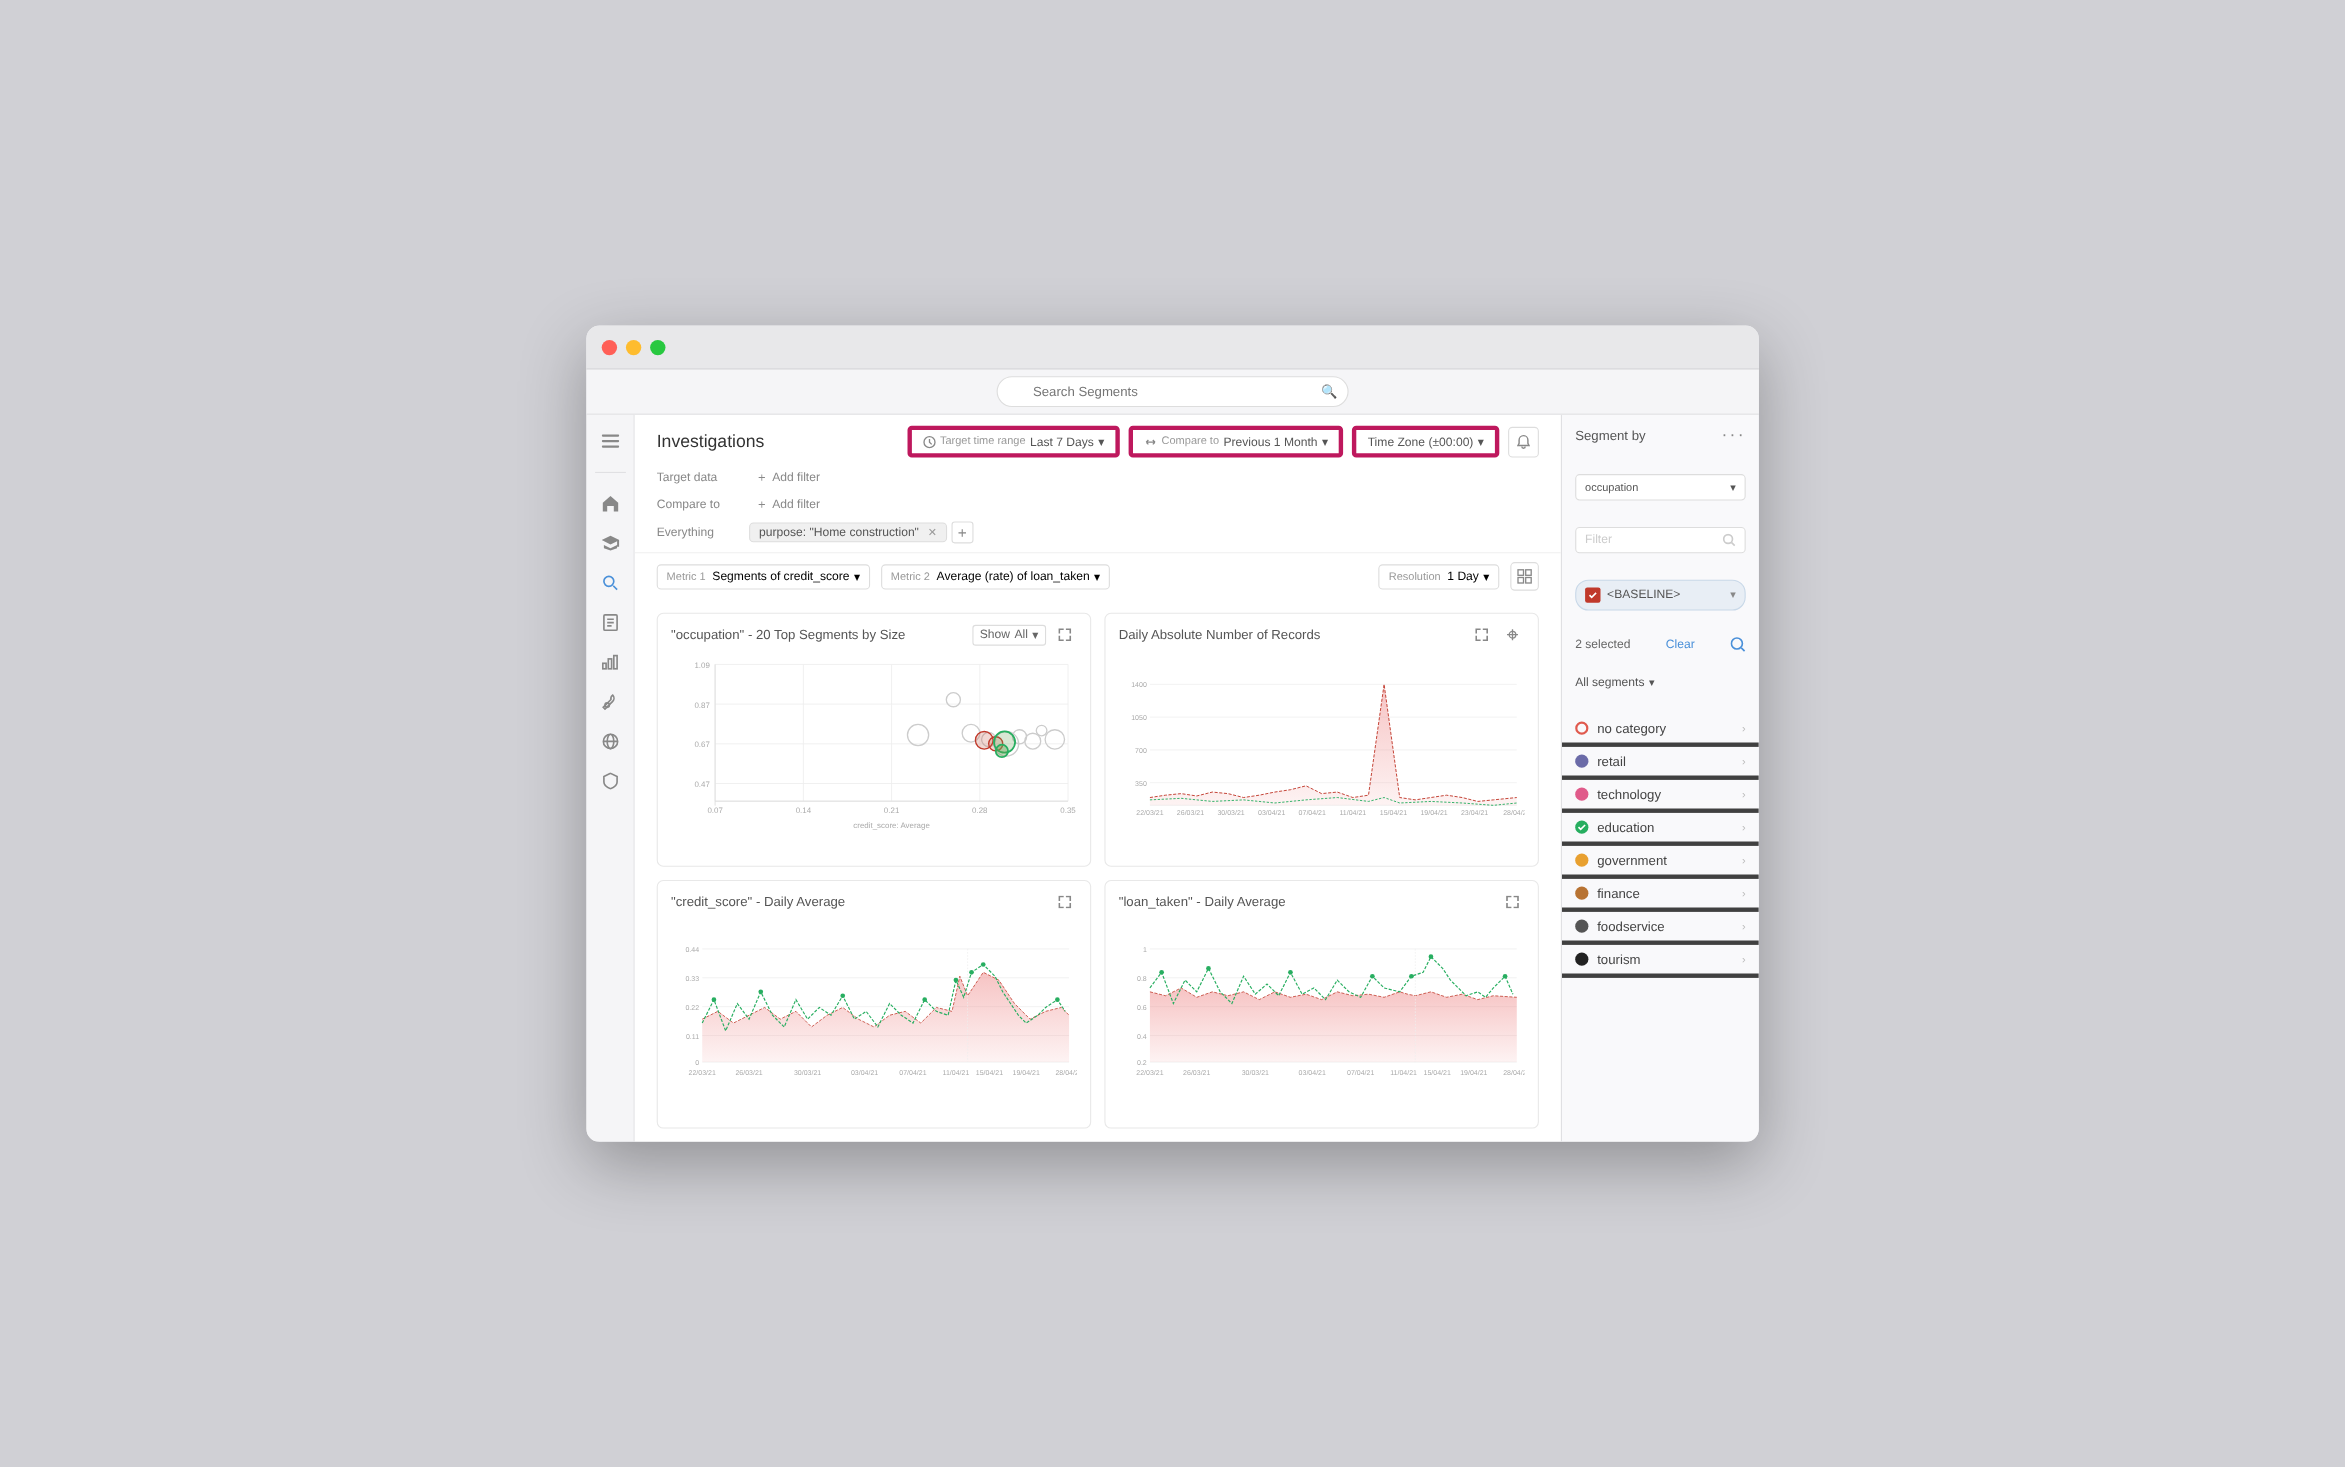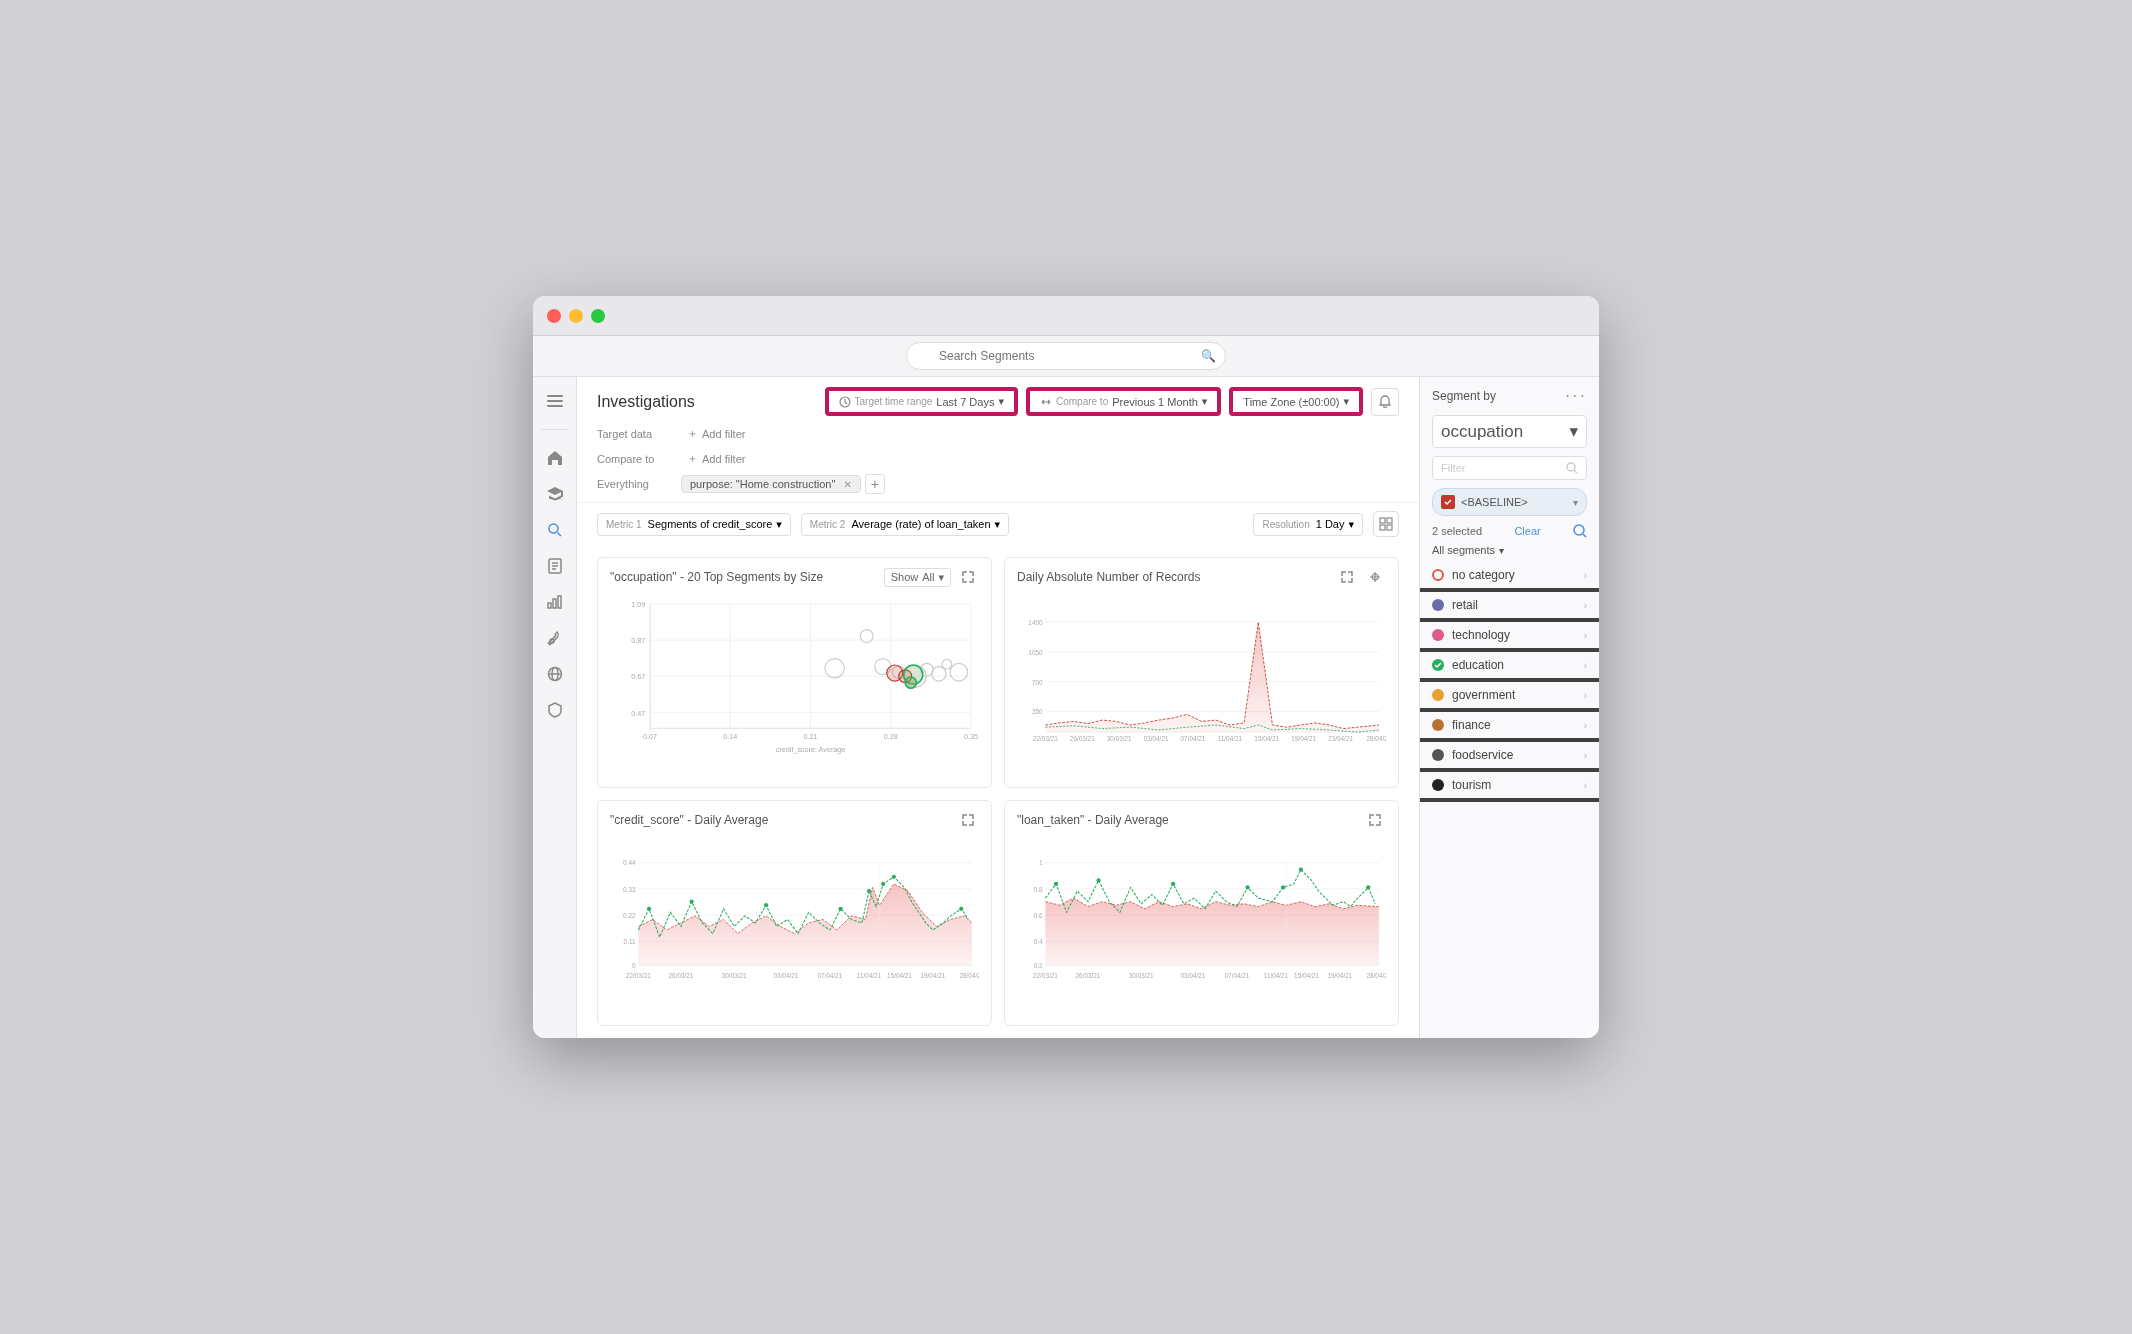--- a/index.html
+++ b/index.html
@@ -203,37 +203,38 @@
 
     
     .right-panel {
       width: 180px;
       background: #f9f9fb;
       border-left: 1px solid #e0e0e3;
       display: flex;
       flex-direction: column;
       flex-shrink: 0;
       overflow-y: auto;
+      gap: 16px;
     }
 
     .panel-header {
       padding: 10px 12px 6px;
       display: flex;
       align-items: center;
       justify-content: space-between;
     }
     .panel-title { font-size: 12px; font-weight: 500; color: #555; }
     .panel-more { color: #888; font-size: 16px; cursor: pointer; letter-spacing: 2px; }
 
     .segment-select {
       margin: 4px 12px 8px;
       border: 1px solid #ddd;
       border-radius: 4px;
       padding: 5px 8px;
-      font-size: 17px;
+      font-size: 10px;
       background: #fff;
       color: #555;
       cursor: pointer;
       display: flex;
       align-items: center;
       justify-content: space-between;
     }
 
     .filter-search {
       margin: 0 12px 8px;

